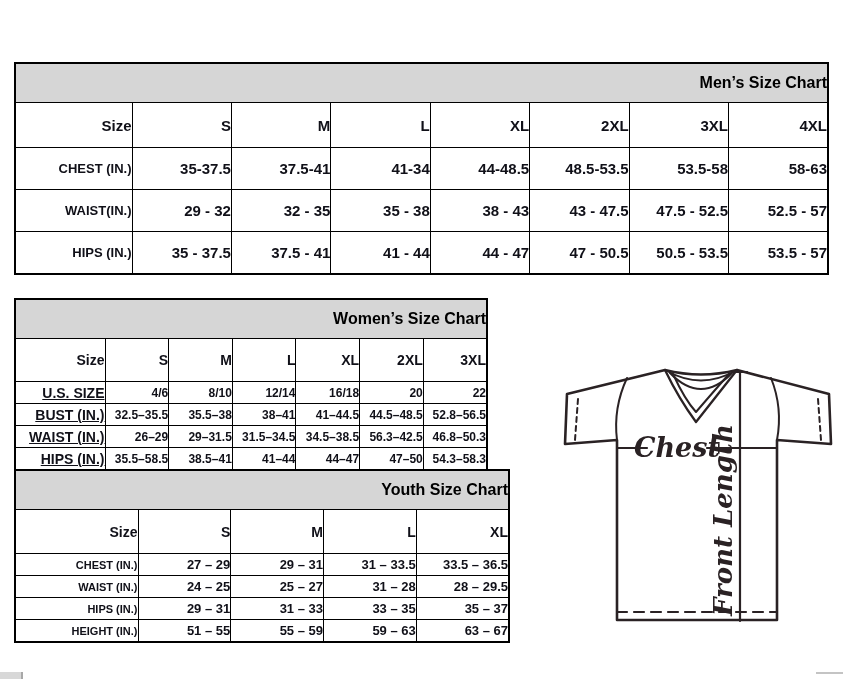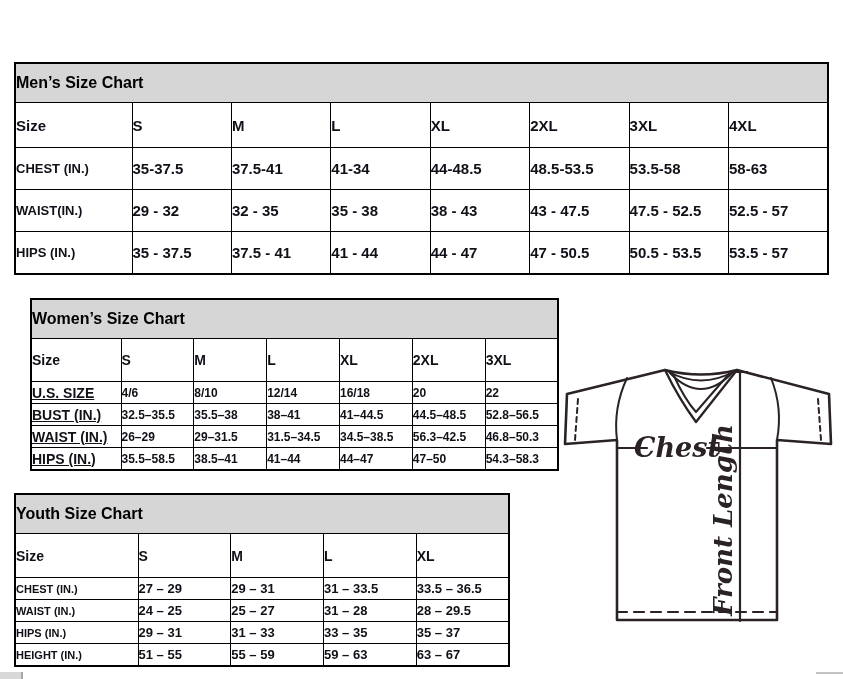--- a/index.html
+++ b/index.html
@@ -1,37 +1,37 @@
 <!DOCTYPE html>
 <html><head>
 <meta charset="utf-8">
 <style>
   html,body{margin:0;padding:0;background:#fff;}
   #stage{position:relative;width:843px;height:679px;background:#fff;overflow:hidden;
          font-family:"Liberation Sans",sans-serif;color:#111;}
   .page-title{position:absolute;top:6px;left:0;width:812px;text-align:center;
               font-size:21px;font-weight:bold;letter-spacing:0.2px;color:#000;}
   table.size{position:absolute;border-collapse:collapse;table-layout:fixed;
-             border:2px solid #000;text-align:left;font-weight:bold;color:#101018;}
+             border:2px solid #000;text-align:right;font-weight:bold;color:#101018;}
   table.size td{border:1px solid #000;padding:0;overflow:hidden;white-space:nowrap;}
   td.ttl{background:#d6d6d6;font-size:16px;color:#000;}
   
   #mens{left:14px;top:62px;width:815px;}
   #mens td.ttl{height:38px;}
   #mens td.hdr{height:44px;font-size:15px;}
   #mens td.val{height:41px;font-size:15px;}
   #mens td.lbl{font-size:13px;}
   
-  #womens{left:30px;top:298px;width:529px;}
+  #womens{left:14px;top:298px;width:474px;}
   #womens td.ttl{height:38px;}
   #womens td.hdr{height:42px;font-size:14px;}
   #womens td.val{height:21px;font-size:12px;}
   #womens td.lbl{font-size:14px;text-decoration:underline;}
   
-  #youth{left:14px;top:493px;width:496px;}
+  #youth{left:14px;top:469px;width:496px;}
   #youth td.ttl{height:38px;}
   #youth td.hdr{height:43px;font-size:14px;}
   #youth td.val{height:21px;font-size:13px;}
   #youth td.lbl{font-size:11px;}
   #jersey{position:absolute;left:563px;top:363px;}
   .diagram-text{font-family:"DejaVu Serif","Liberation Serif",serif;
                 font-style:italic;font-weight:bold;fill:#2a2224;}
   .sb-frag-left{position:absolute;left:0;top:672px;width:21px;height:7px;
                 background:#d8d8d8;border-right:2px solid #a8a8a8;}
   .sb-frag-right{position:absolute;left:816px;top:672px;width:27px;height:2px;

